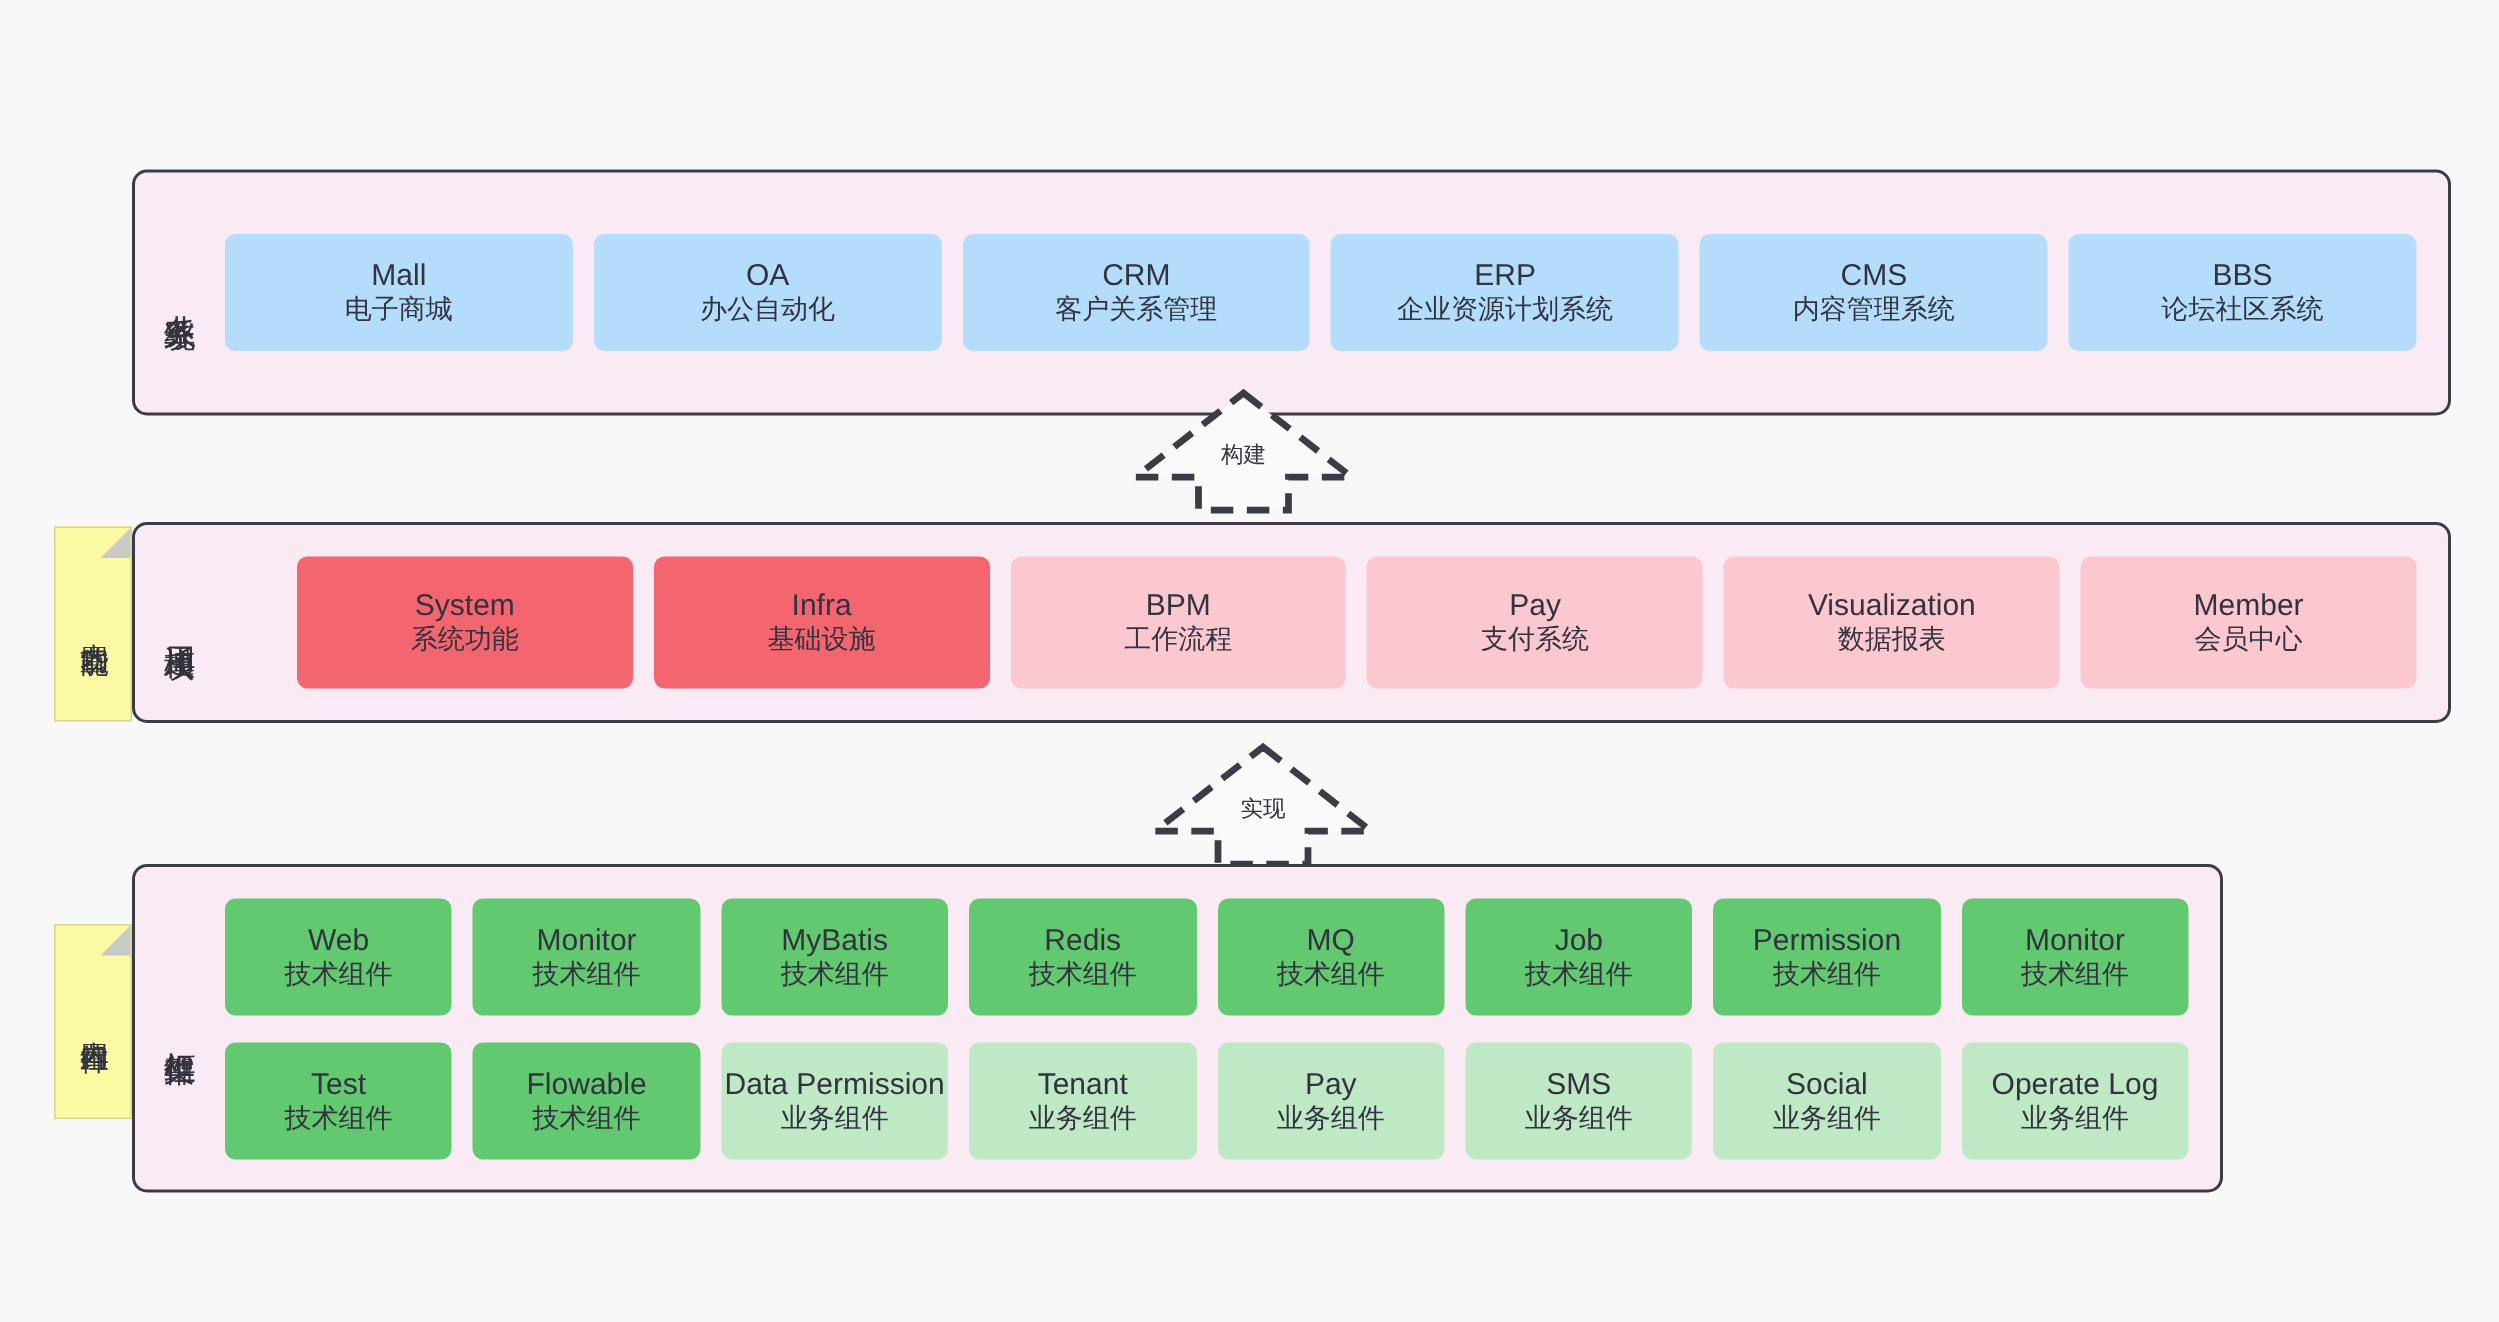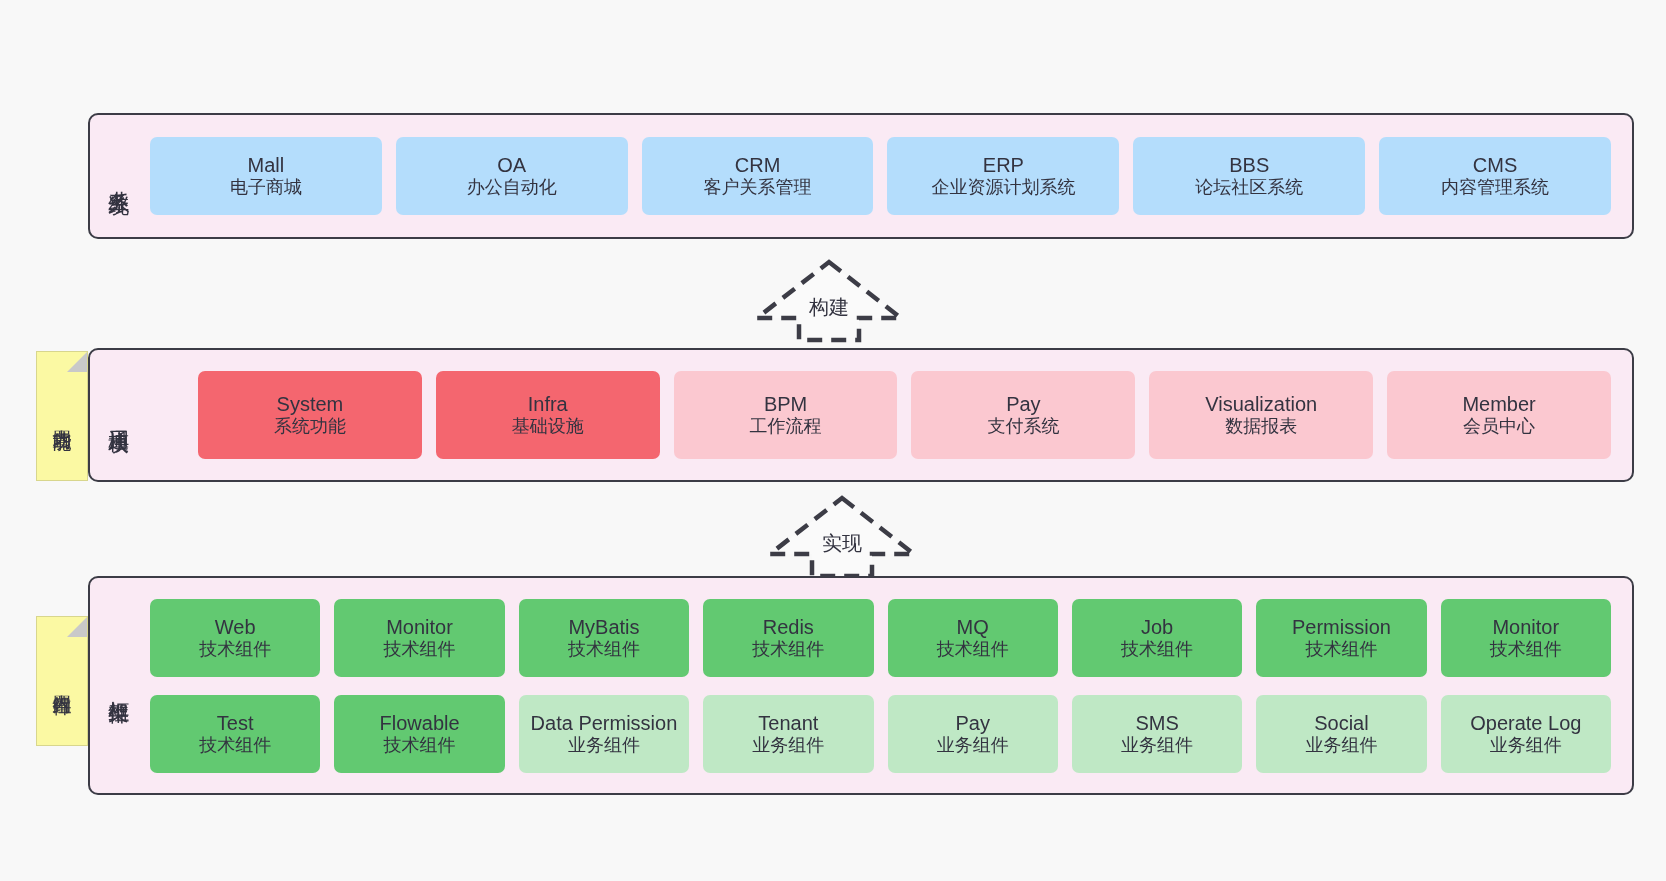--- a/index.html
+++ b/index.html
@@ -102,59 +102,59 @@
     border-width:0 0 20px 20px;
     border-style:solid;
     border-color:transparent transparent #c9c9c9 transparent;
   }
 
   
   .arrow{position:absolute;}
   .arrow svg{display:block;overflow:visible;}
   .arrow-label{
     position:absolute;
-    font-size:20px;
+    font-size:15px;
     color:#333340;
     white-space:nowrap;
     user-select:none;
     left:50%;
     transform:translateX(-50%);
   }
 </style>
 </head>
 <body>
 
 <div class="canvas">
 
-  <div class="layer" style="left:88px;top:113px;width:1546px;height:126px;">
+  <div class="layer" style="left:88px;top:113px;width:1546px;height:164px;">
     <div class="layer-title">业务系统</div>
     <div class="layer-body">
       <div class="cell blue">
         <span class="en">Mall</span>
         <span class="cn">电子商城</span>
       </div>
       <div class="cell blue">
         <span class="en">OA</span>
         <span class="cn">办公自动化</span>
       </div>
       <div class="cell blue">
         <span class="en">CRM</span>
         <span class="cn">客户关系管理</span>
       </div>
       <div class="cell blue">
         <span class="en">ERP</span>
         <span class="cn">企业资源计划系统</span>
       </div>
       <div class="cell blue">
+        <span class="en">CMS</span>
+        <span class="cn">内容管理系统</span>
+      </div>
+      <div class="cell blue">
         <span class="en">BBS</span>
         <span class="cn">论坛社区系统</span>
-      </div>
-      <div class="cell blue">
-        <span class="en">CMS</span>
-        <span class="cn">内容管理系统</span>
       </div>
     </div>
   </div>
 
   <div class="arrow" style="left:755px;top:258px;width:148px;height:84px;">
     <svg width="148" height="84" viewBox="0 0 148 84">
       <path d="M 74 4 L 146 60 L 104 60 L 104 82 L 44 82 L 44 60 L 2 60 Z" fill="#fafafa" stroke="#3c3c46" stroke-width="4.5" stroke-dasharray="15 9" stroke-linejoin="miter"></path>
     </svg>
     <span class="arrow-label" style="top:36px;">构建</span>
   </div>
@@ -197,21 +197,21 @@
     <svg width="148" height="84" viewBox="0 0 148 84">
       <path d="M 74 4 L 146 60 L 104 60 L 104 82 L 44 82 L 44 60 L 2 60 Z" fill="#fafafa" stroke="#3c3c46" stroke-width="4.5" stroke-dasharray="15 9" stroke-linejoin="miter"></path>
     </svg>
     <span class="arrow-label" style="top:36px;">实现</span>
   </div>
 
   <div class="note" style="left:36px;top:616px;height:130px;">
     <span>内置组件</span>
   </div>
 
-  <div class="layer" style="left:88px;top:576px;width:1546px;height:219px;">
+  <div class="layer" style="left:88px;top:576px;width:1394px;height:219px;">
     <div class="layer-title">框架组件</div>
     <div class="grid-body">
 
       <div class="grid-row">
         <div class="cell green">
           <span class="en">Web</span>
           <span class="cn">技术组件</span>
         </div>
         <div class="cell green">
           <span class="en">Monitor</span>

